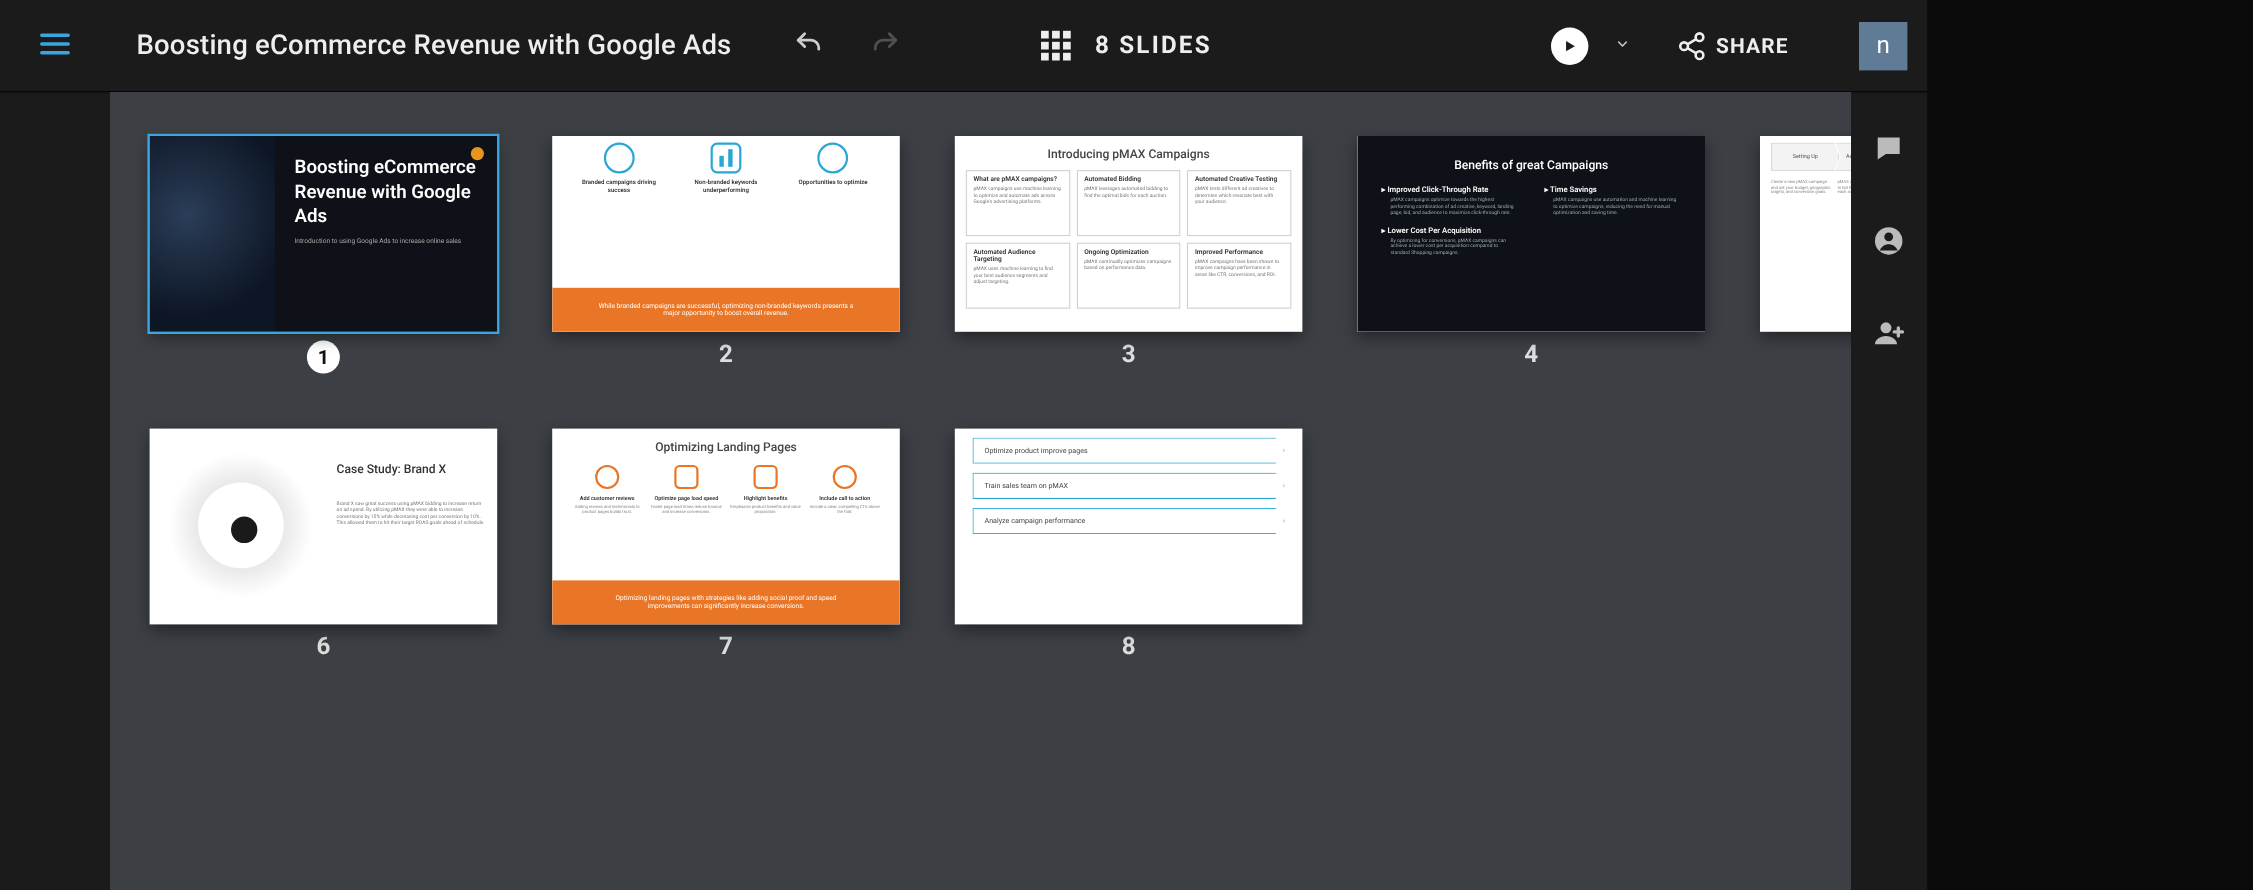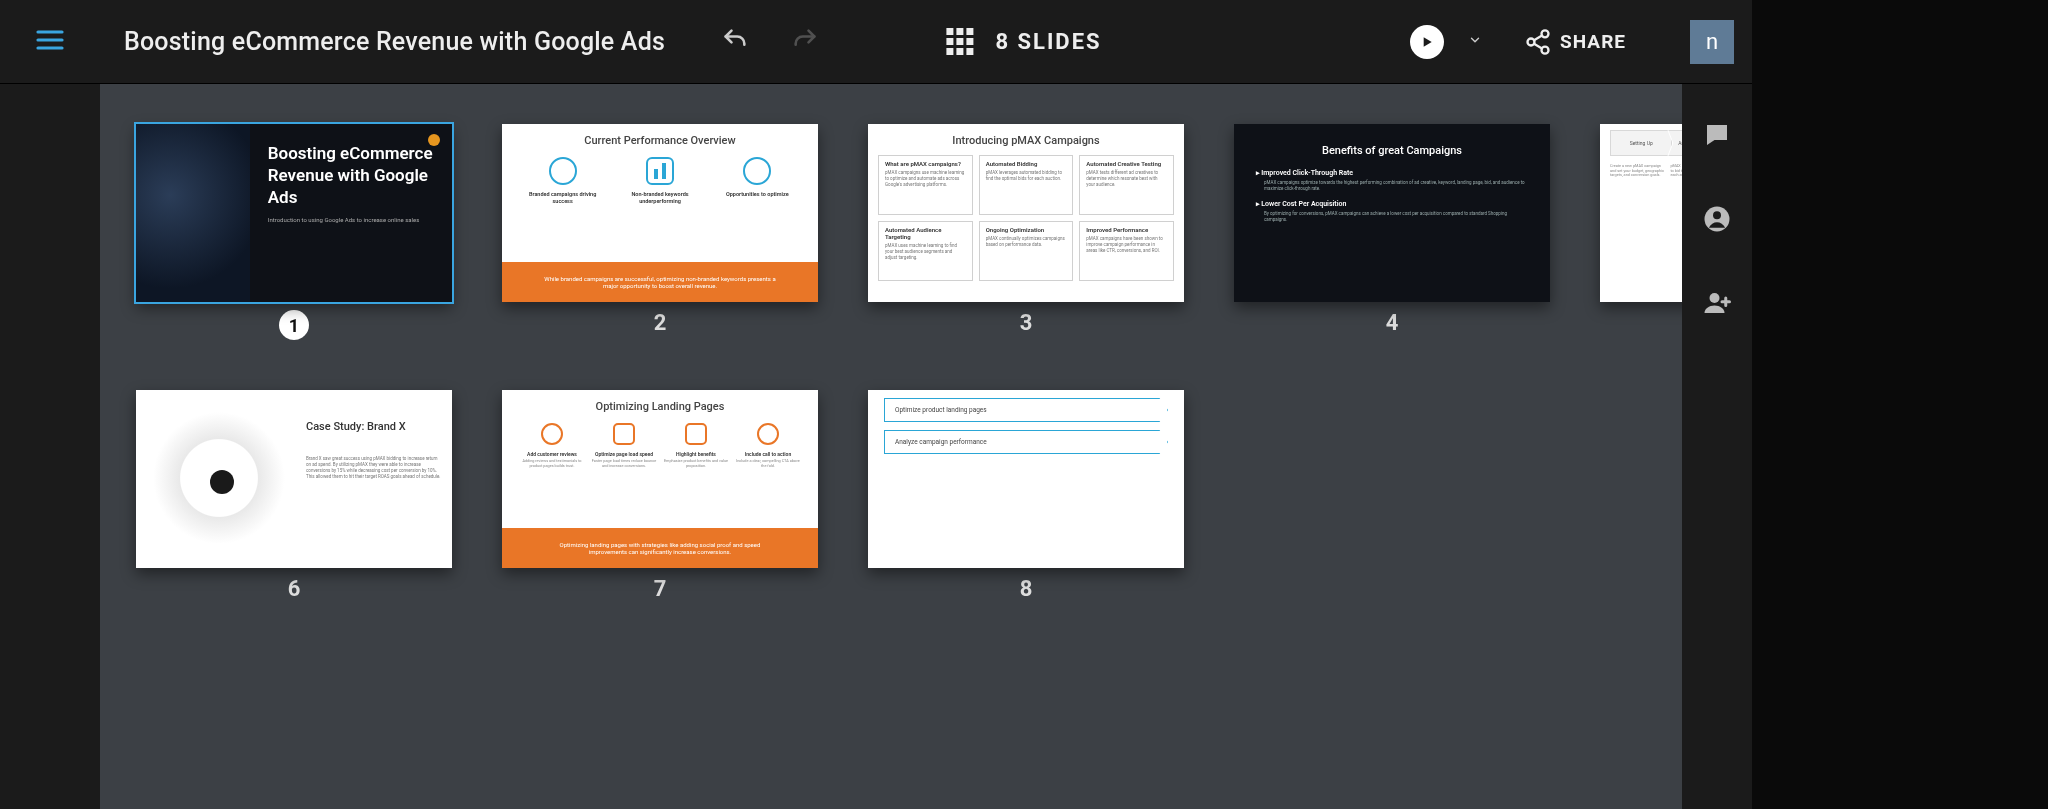--- a/index.html
+++ b/index.html
@@ -309,21 +309,20 @@
             <div class="s1-body">
               <div class="s1-logo"></div>
               <div class="s1-title">Boosting eCommerce Revenue with Google Ads</div>
               <div class="s1-sub">Introduction to using Google Ads to increase online sales</div>
             </div>
           </div>
           <div class="num-badge">1</div>
         </div>
         <div class="slide-cell">
           <div class="thumb">
-            <div class="s-title-c">Current Performance Overview</div>
             <div class="s2-row">
               <div class="s2-col">
                 <div class="s2-ico shield"></div>
                 <div class="s2-head">Branded campaigns driving success</div>
               </div>
               <div class="s2-col">
                 <div class="s2-ico bars"></div>
                 <div class="s2-head">Non-branded keywords underperforming</div>
               </div>
               <div class="s2-col">
@@ -371,20 +370,24 @@
           <div class="thumb">
             <div class="s4">
               <div class="s-title-c">Benefits of great Campaigns</div>
               <div class="s4-cols">
                 <div class="s4-col">
                   <div class="s4-h">Improved Click-Through Rate</div>
                   <div class="s4-p">pMAX campaigns optimize towards the highest performing combination of ad creative, keyword, landing page, bid, and audience to maximize click-through rate.</div>
                   <div class="s4-h">Lower Cost Per Acquisition</div>
                   <div class="s4-p">By optimizing for conversions, pMAX campaigns can achieve a lower cost per acquisition compared to standard Shopping campaigns.</div>
                 </div>
+                <div class="s4-col">
+                  <div class="s4-h">Time Savings</div>
+                  <div class="s4-p">pMAX campaigns use automation and machine learning to optimize campaigns, reducing the need for manual optimization and saving time.</div>
+                </div>
               </div>
             </div>
           </div>
           <div class="num">4</div>
         </div>
         <div class="slide-cell">
           <div class="thumb">
             <div class="s5-flow">
               <div class="s5-step">Setting Up</div>
               <div class="s5-step">Automated Bidding</div>
@@ -439,21 +442,22 @@
                 <div class="s7-p">Include a clear, compelling CTA above the fold.</div>
               </div>
             </div>
             <div class="s2-foot">Optimizing landing pages with strategies like adding social proof and speed improvements can significantly increase conversions.</div>
           </div>
           <div class="num">7</div>
         </div>
         <div class="slide-cell">
           <div class="thumb">
             <div class="s8-list">
-              <div class="s8-item">Optimize product landing pages</div>
+              <div class="s8-item">Optimize product improve pages</div>
+              <div class="s8-item">Train sales team on pMAX</div>
               <div class="s8-item">Analyze campaign performance</div>
             </div>
           </div>
           <div class="num">8</div>
         </div>
       </div>
   </div>
 
   <div class="right-rail">
     <div class="rbtn">

